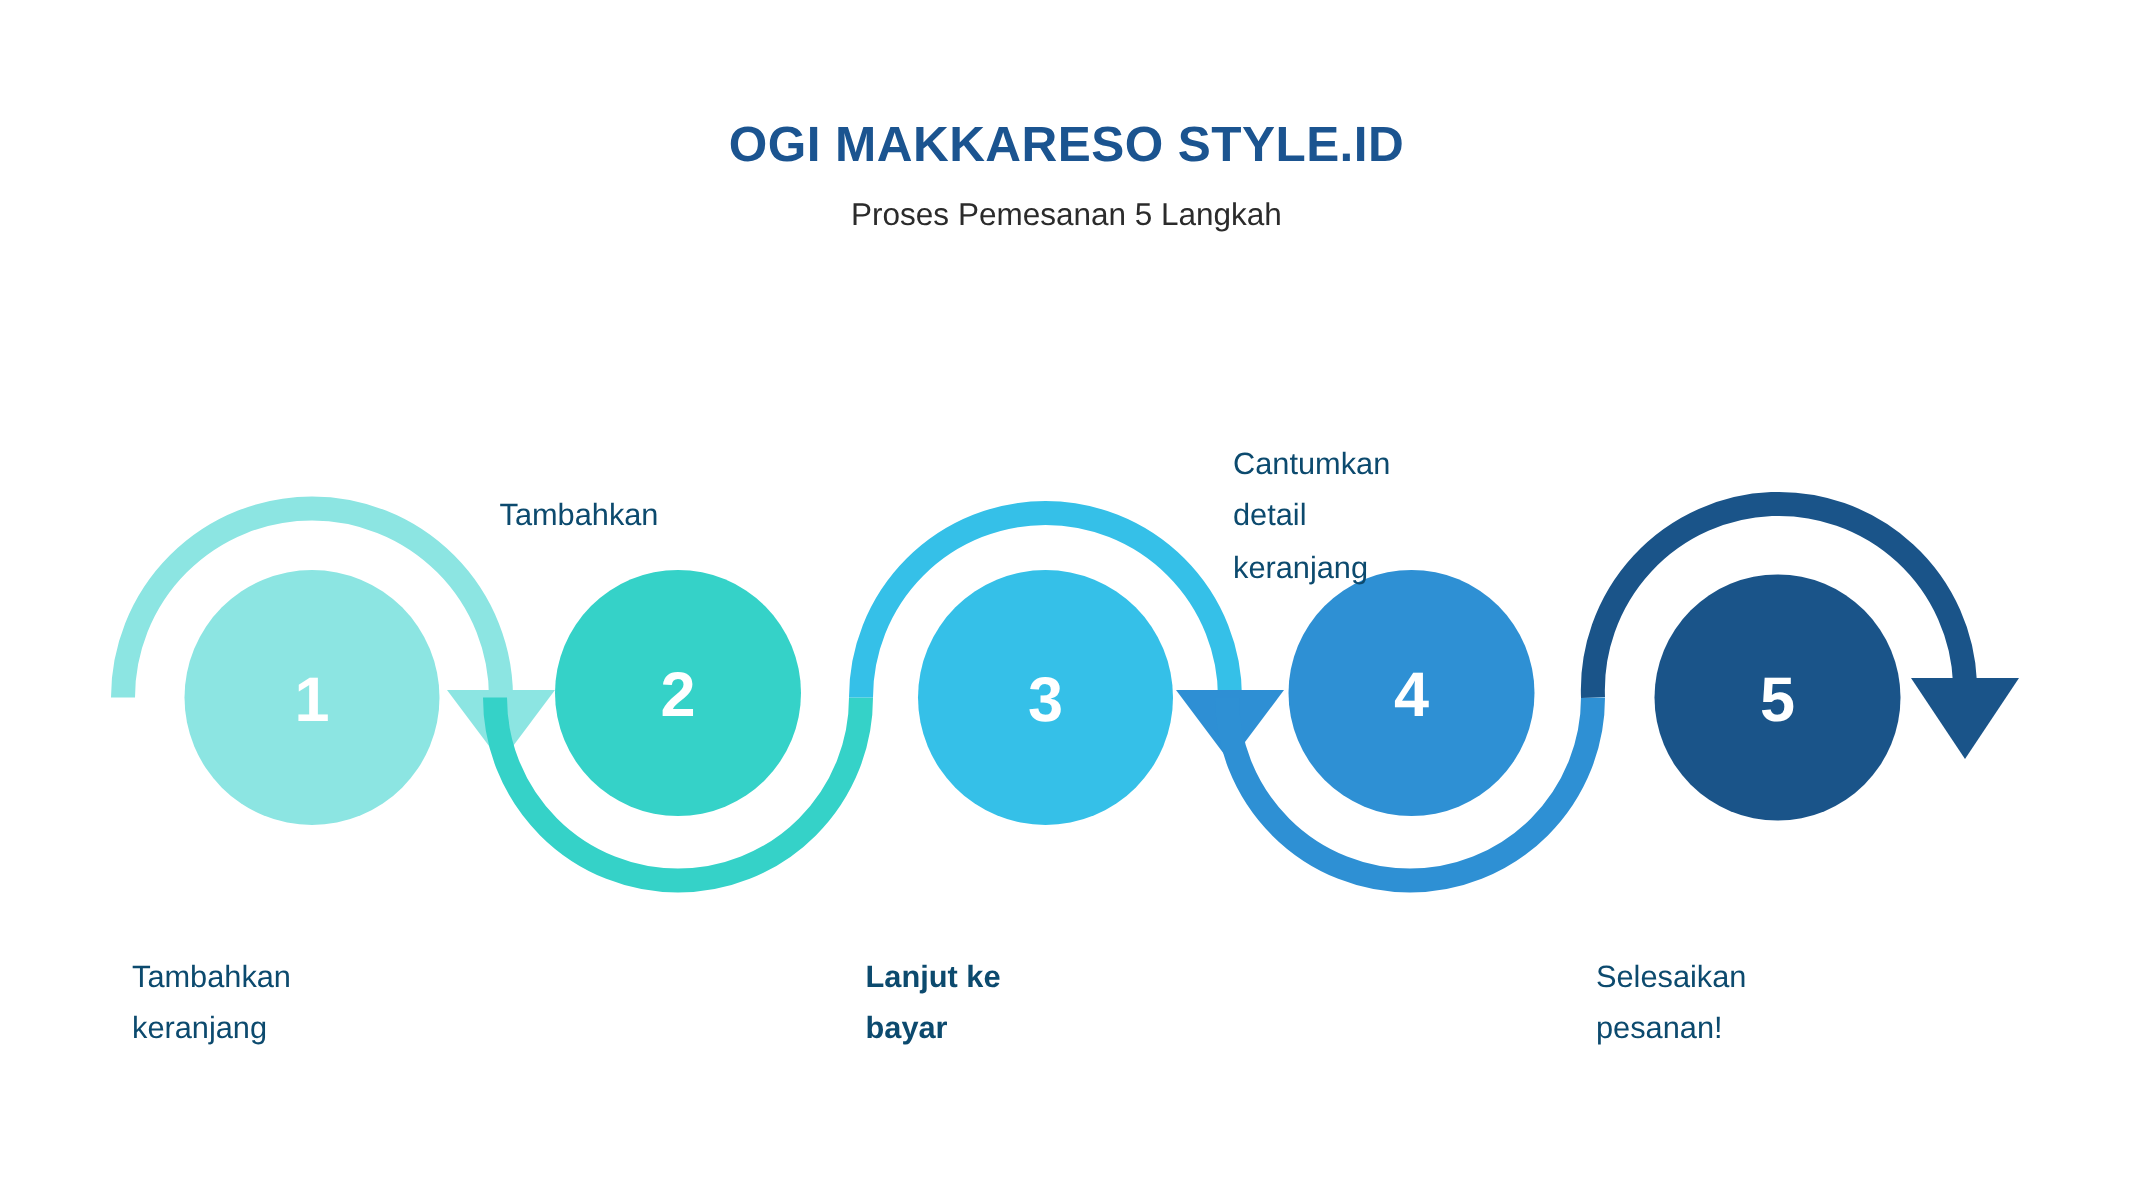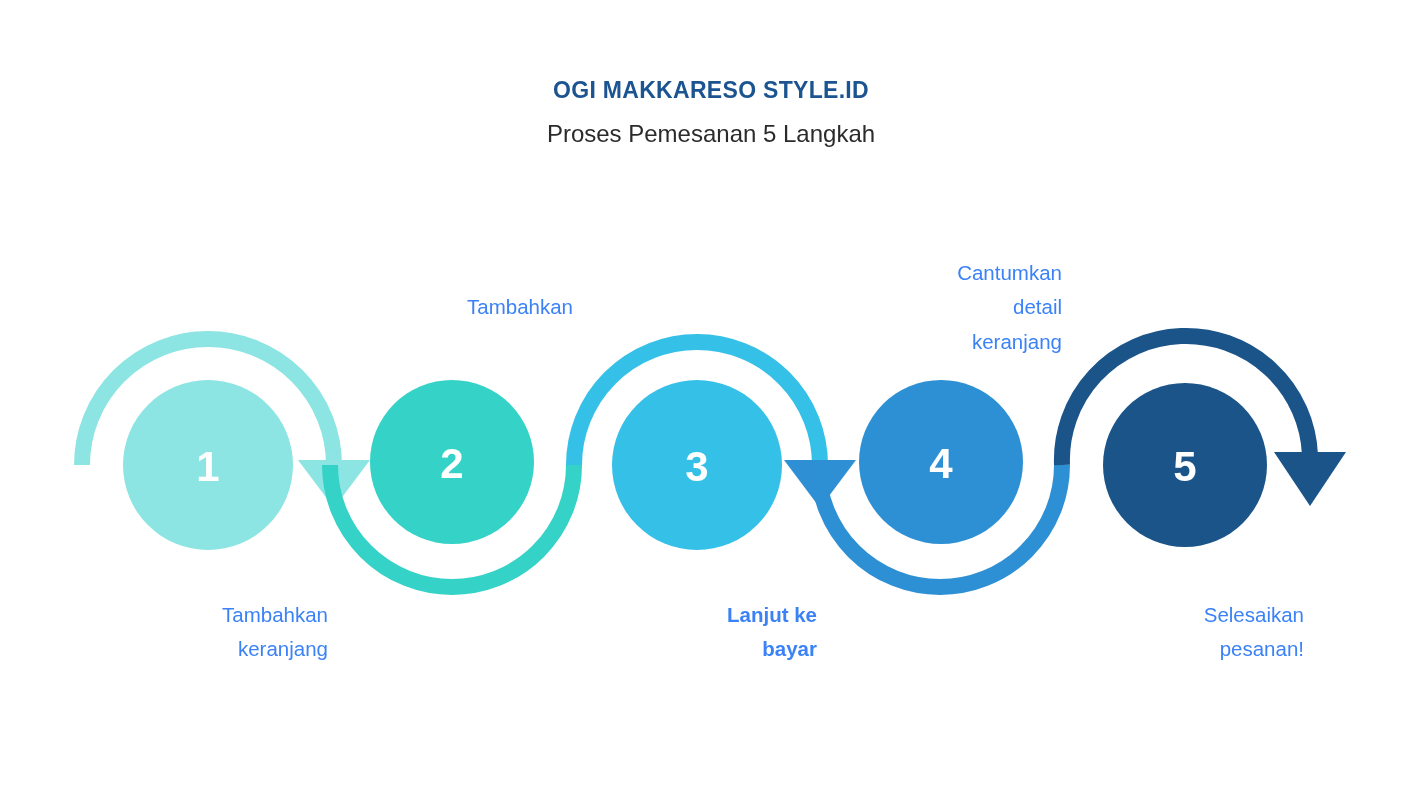--- a/index.html
+++ b/index.html
@@ -24,29 +24,29 @@
   }
 
   .header {
     position: absolute;
     top: 78px;
     left: 0;
     width: 1422px;
     text-align: center;
   }
   .title {
-    font-size: 23px;
+    font-size: 33px;
     font-weight: bold;
     letter-spacing: 0.3px;
     color: #1B5490;
     line-height: 1.1;
     margin: 0;
   }
   .subtitle {
-    font-size: 24px;
+    font-size: 21px;
     font-weight: normal;
     color: #2B2B2B;
     line-height: 1.2;
     margin: 17px 0 0 0;
   }
 
   
   .flow-svg {
     position: absolute;
     top: 0; left: 0;
@@ -59,24 +59,25 @@
     font-family: "Liberation Sans", sans-serif;
     font-size: 42px;
     font-weight: bold;
     text-anchor: middle;
     dominant-baseline: central;
   }
 
   .caption {
     position: absolute;
     width: 240px;
-    text-align: right;
+    text-align: left;
     font-size: 20.5px;
     line-height: 1.68;
-    color: #3b82f6;
+    color: #0c4a6e;
+    margin-top: 37px;
   }
   .caption.above { }
   .caption.below { }
 </style>
 </head>
 <body>
 
 <div id="canvas">
 
   <div class="header">

